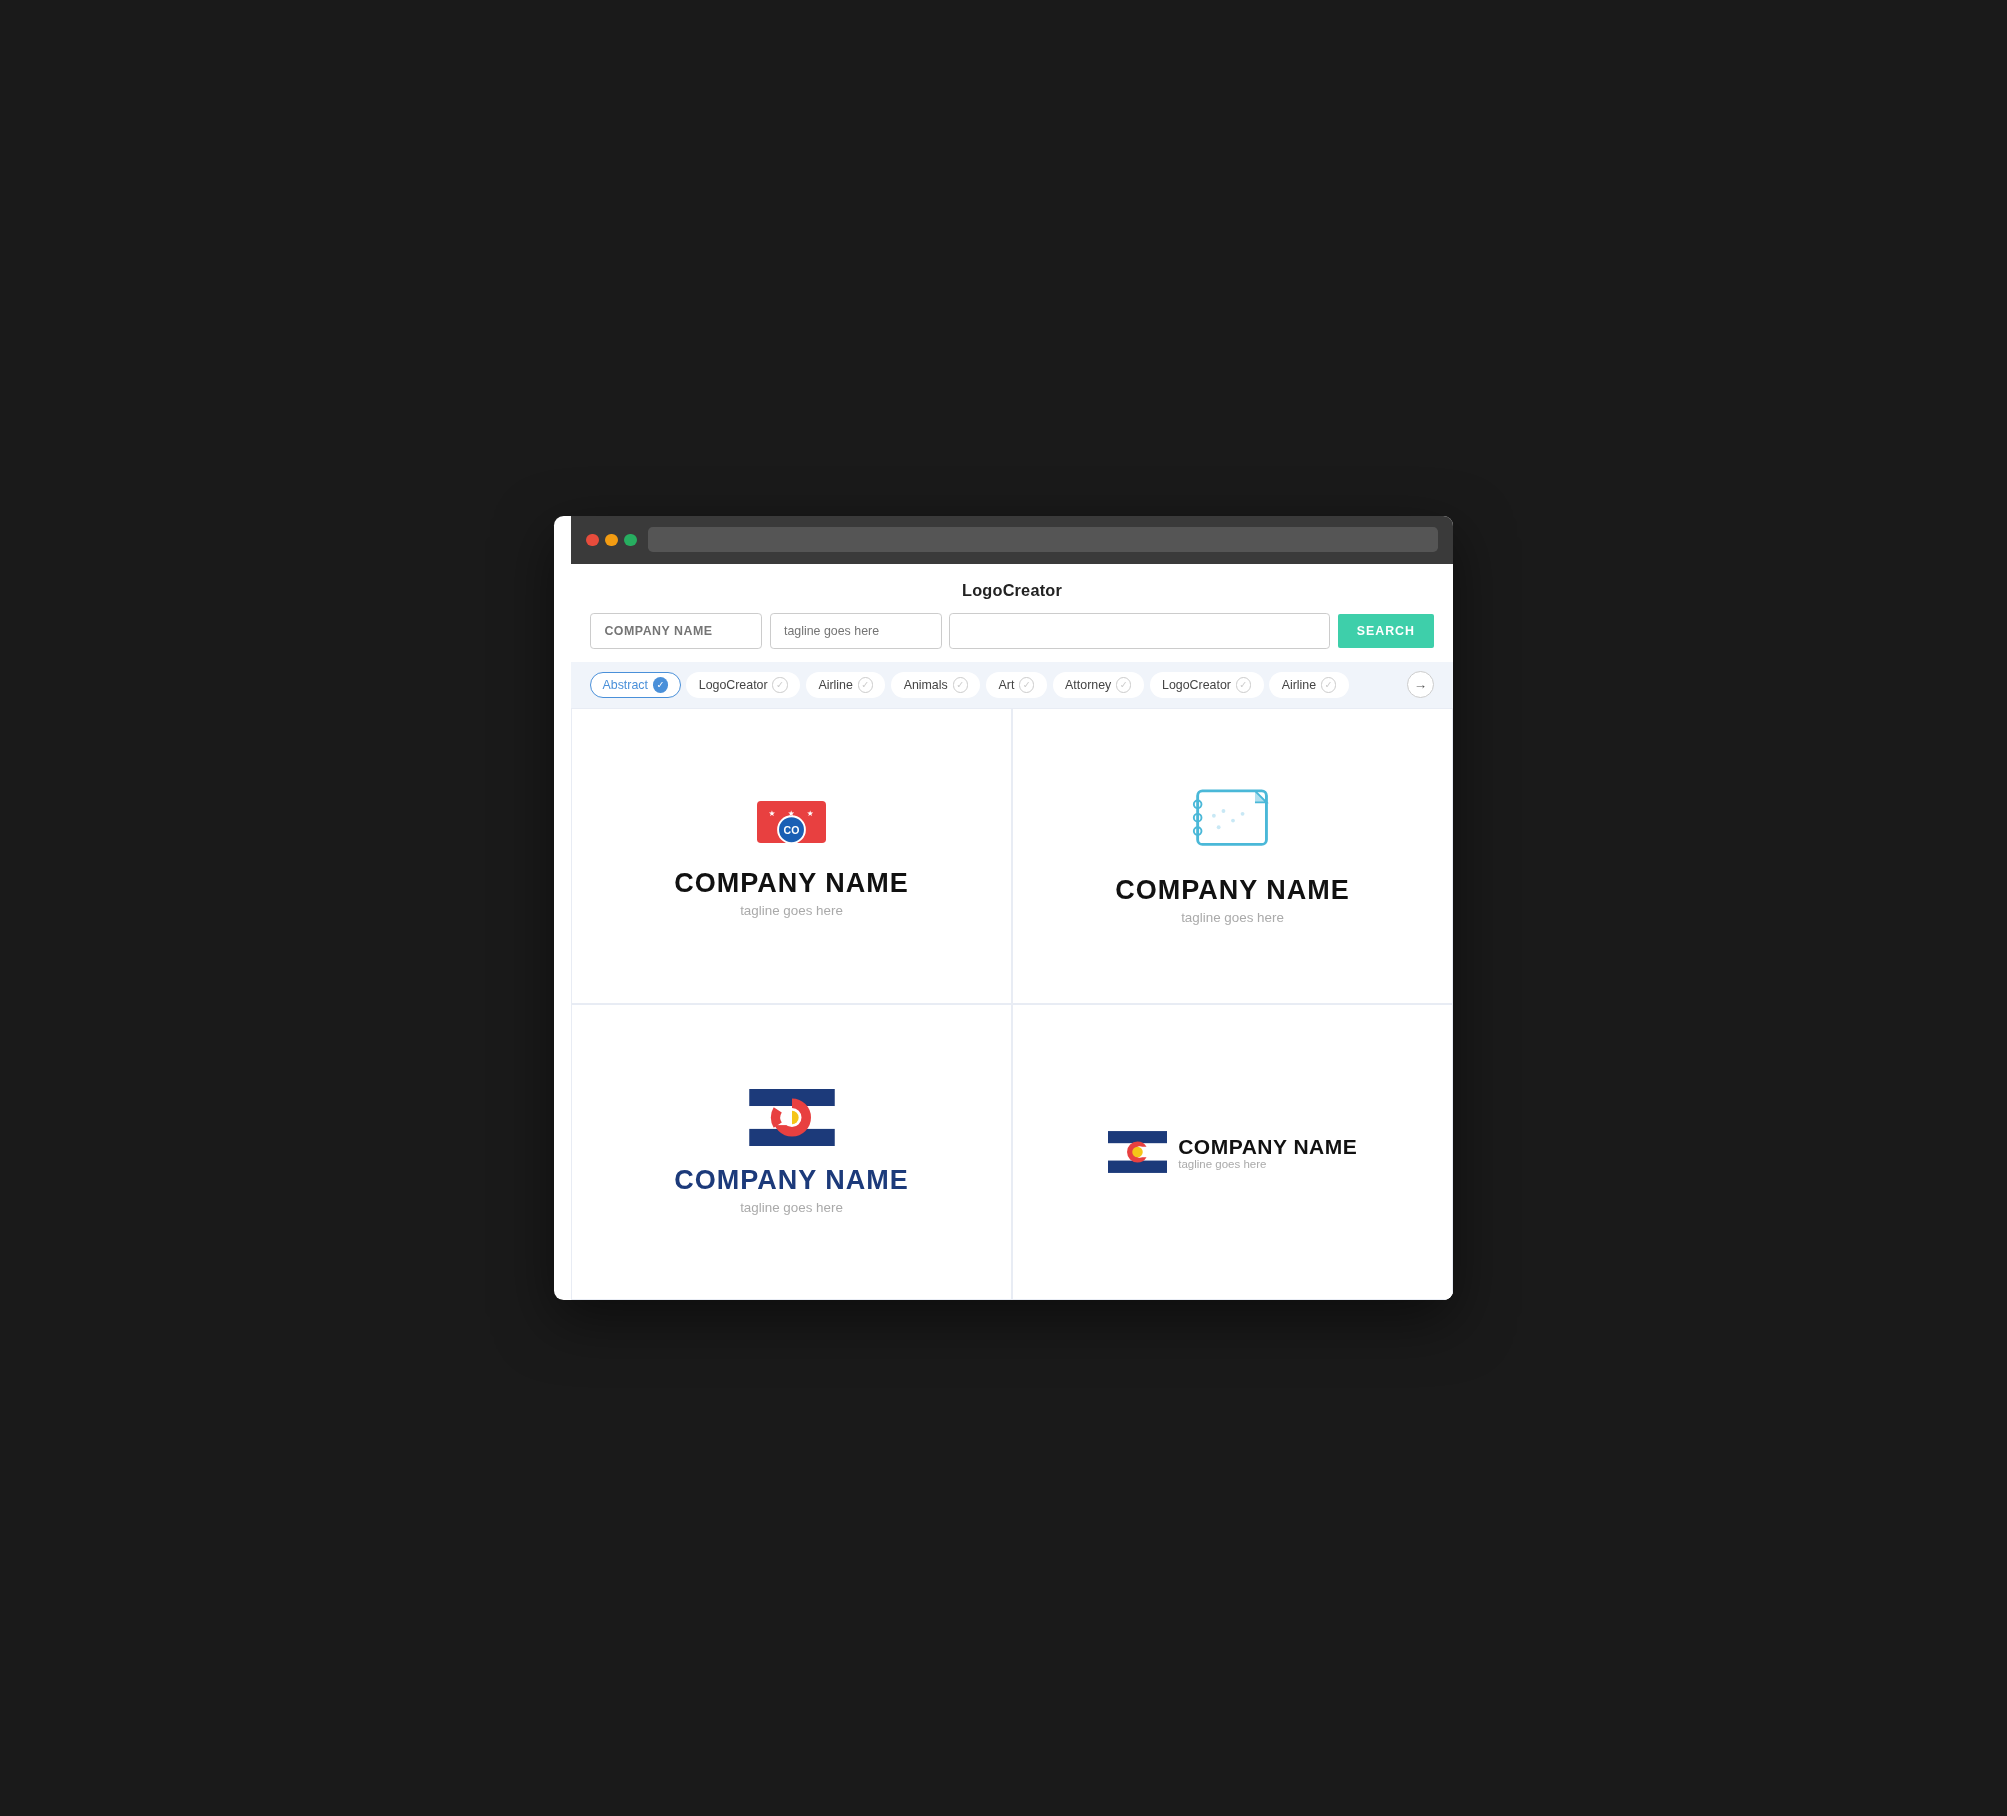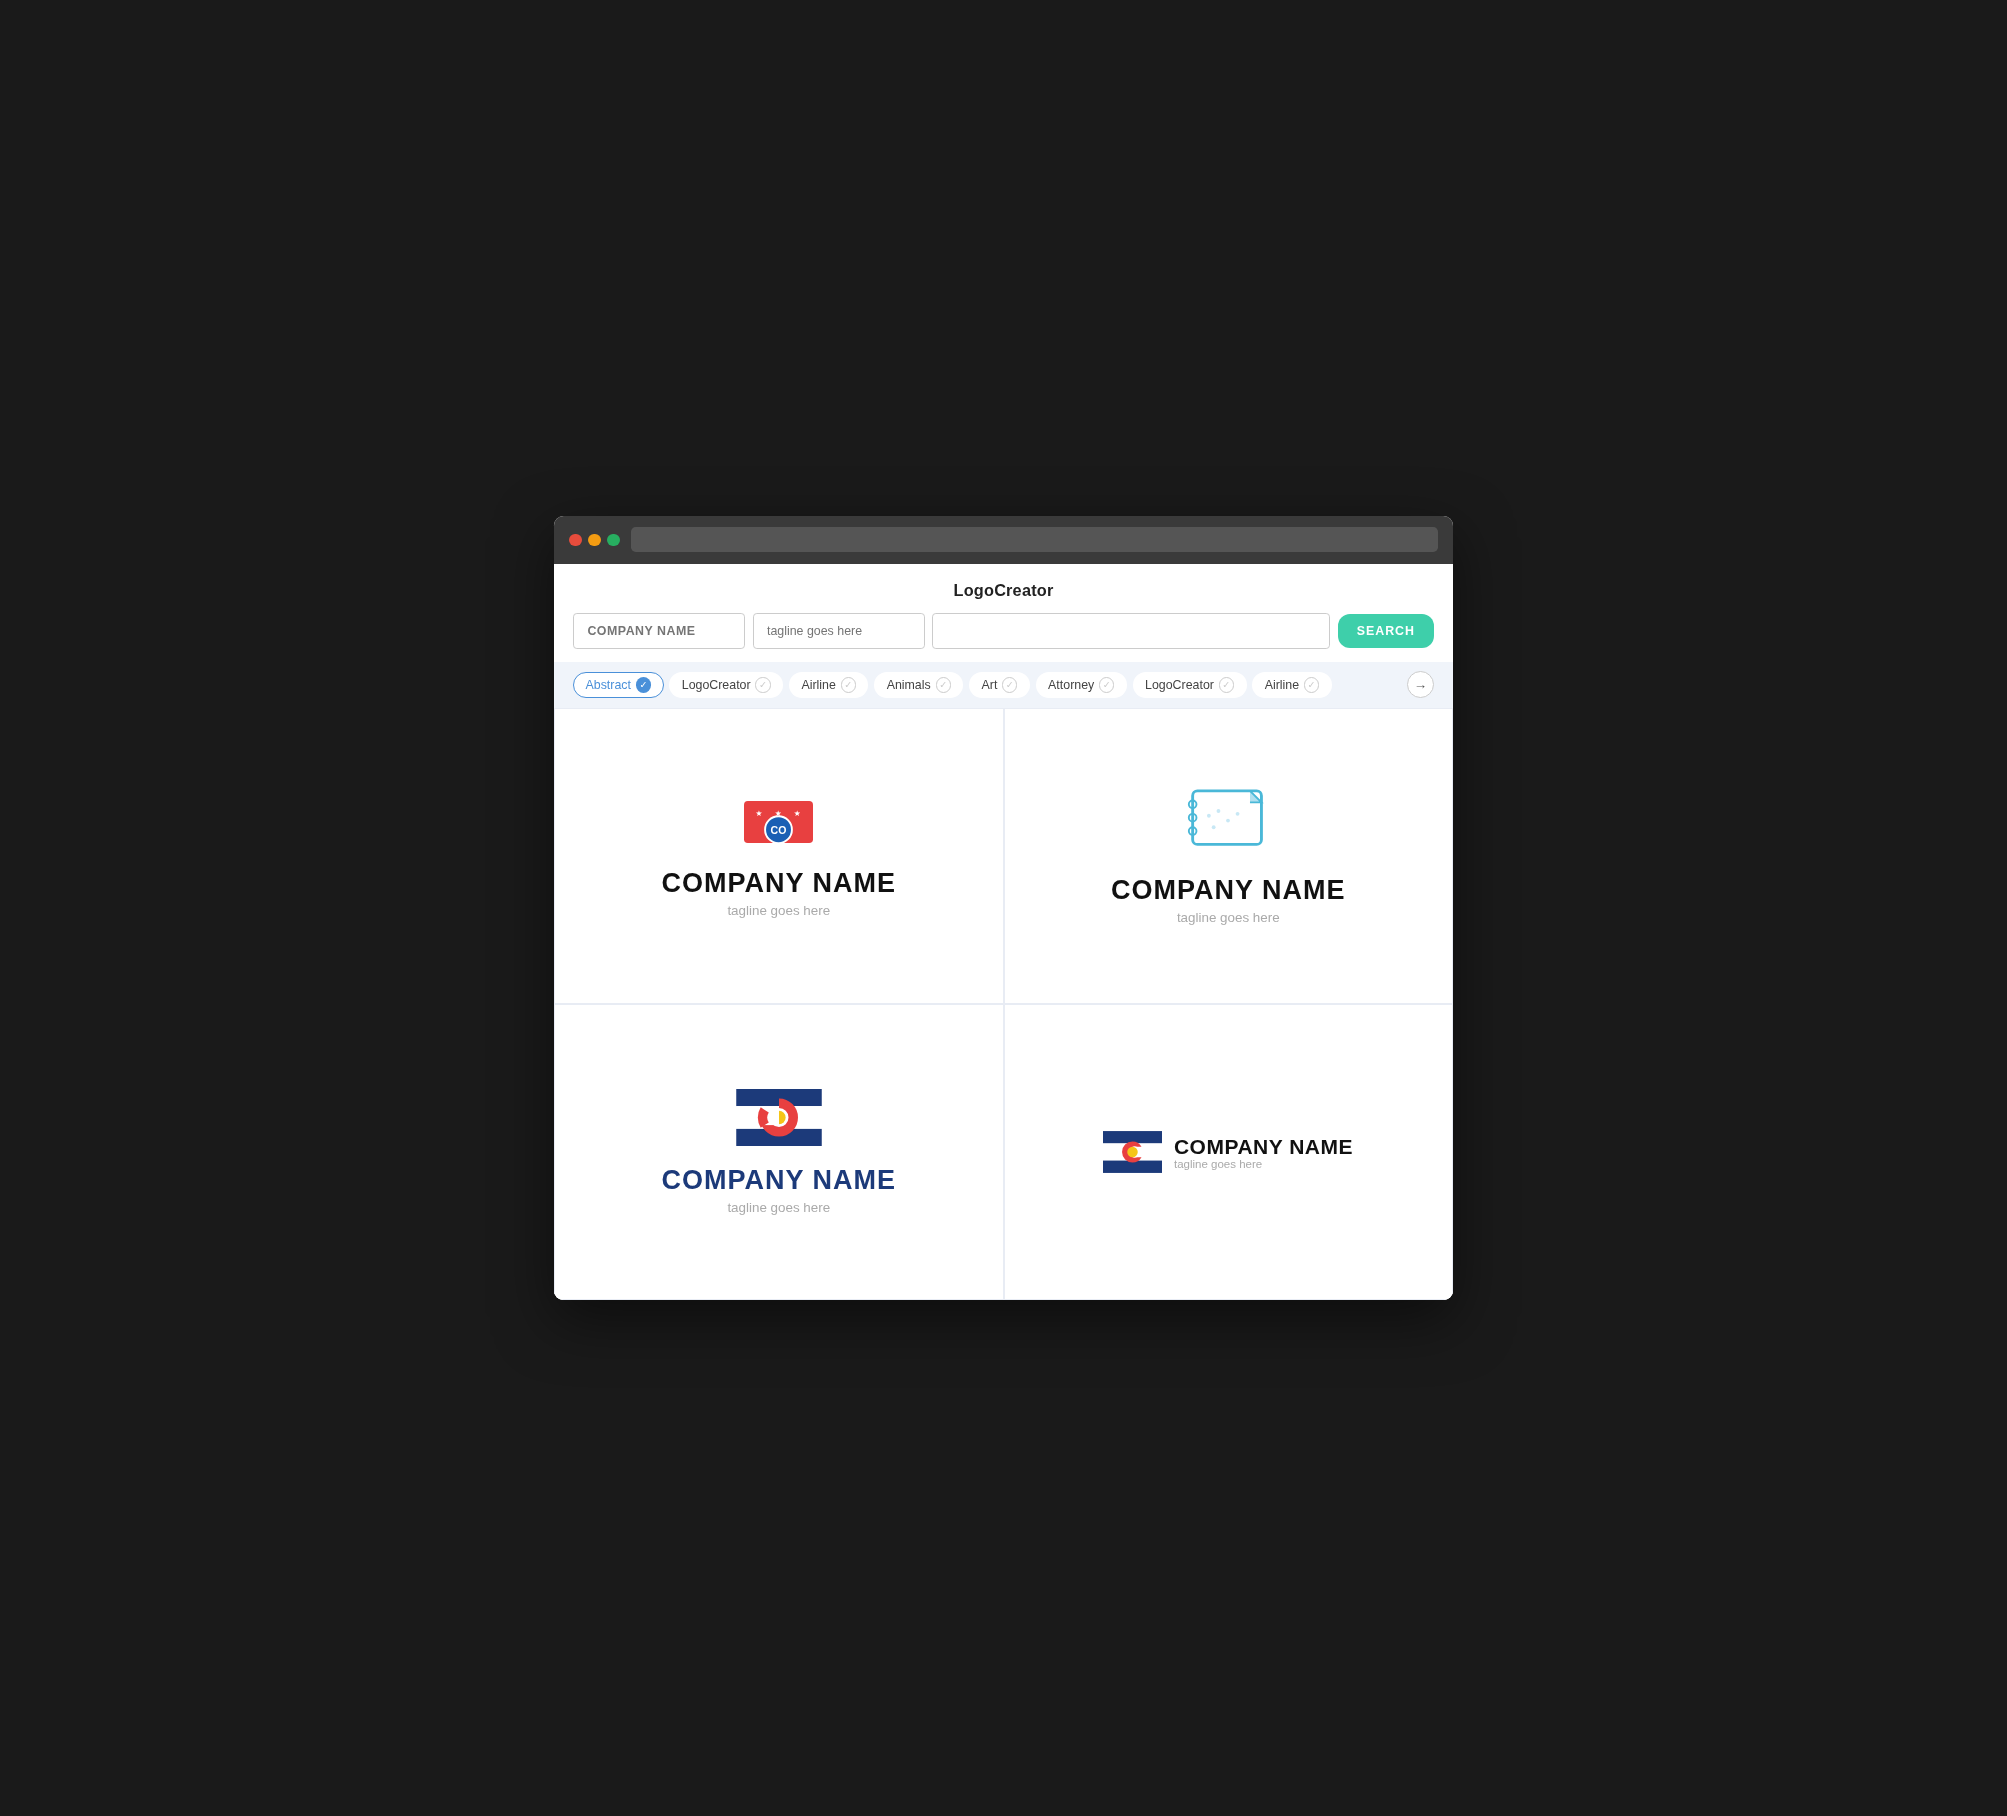--- a/index.html
+++ b/index.html
@@ -11,20 +11,21 @@
       min-height: 100vh;
       font-family: -apple-system, BlinkMacSystemFont, 'Segoe UI', Helvetica, Arial, sans-serif;
     }
 
     .browser-window {
       width: 899px;
       background: #fff;
       border-radius: 9.6px;
       overflow: hidden;
       box-shadow: 0 19px 57px rgba(0,0,0,0.5);
+      padding-left: 17px;
     }
 
     .browser-chrome {
       background: #3a3a3a;
       padding: 11.5px 15.3px;
       display: flex;
       align-items: center;
       gap: 11.5px;
     }
 
@@ -92,21 +93,21 @@
     }
 
     .search-input.extra {
       flex: 1;
     }
 
     .search-button {
       background: #3ecfaa;
       color: #fff;
       border: none;
-      border-radius: 12px;
+      border-radius: 2px;
       padding: 9.6px 19px;
       font-size: 12.4px;
       font-weight: 700;
       letter-spacing: 1px;
       cursor: pointer;
       white-space: nowrap;
     }
 
     .filter-bar {
       display: flex;

